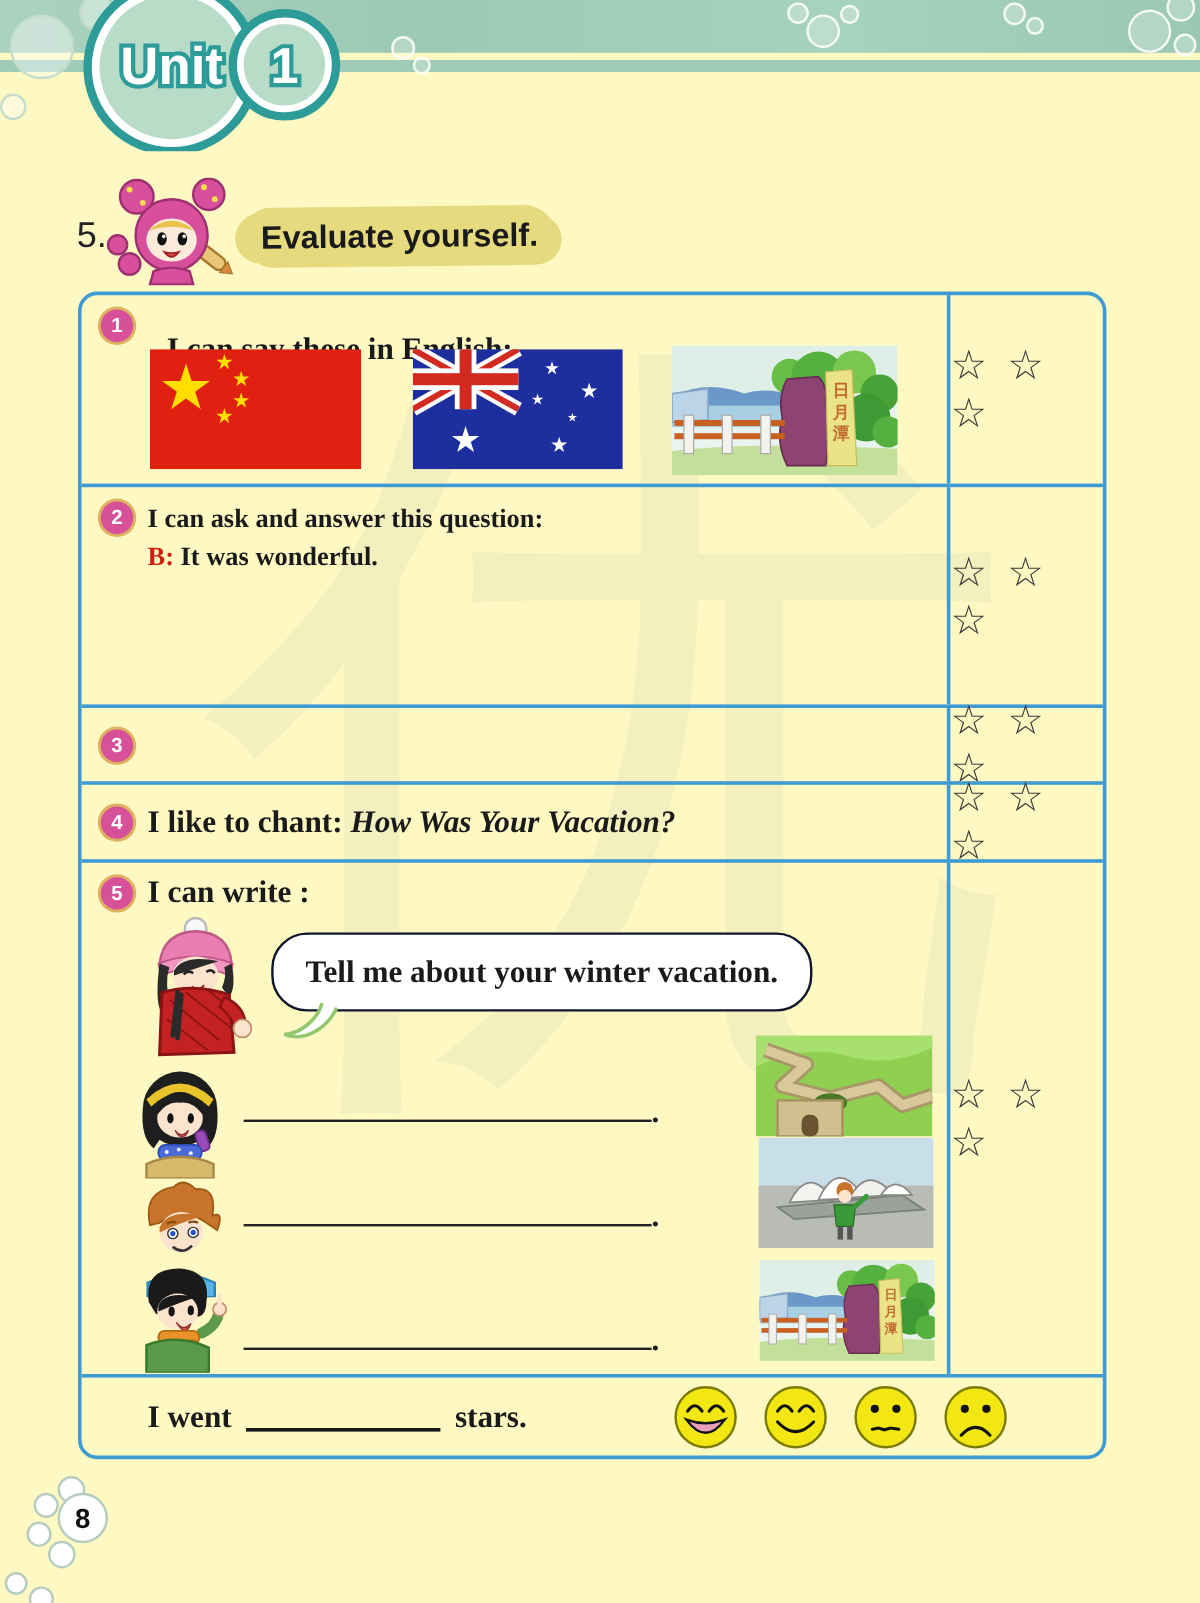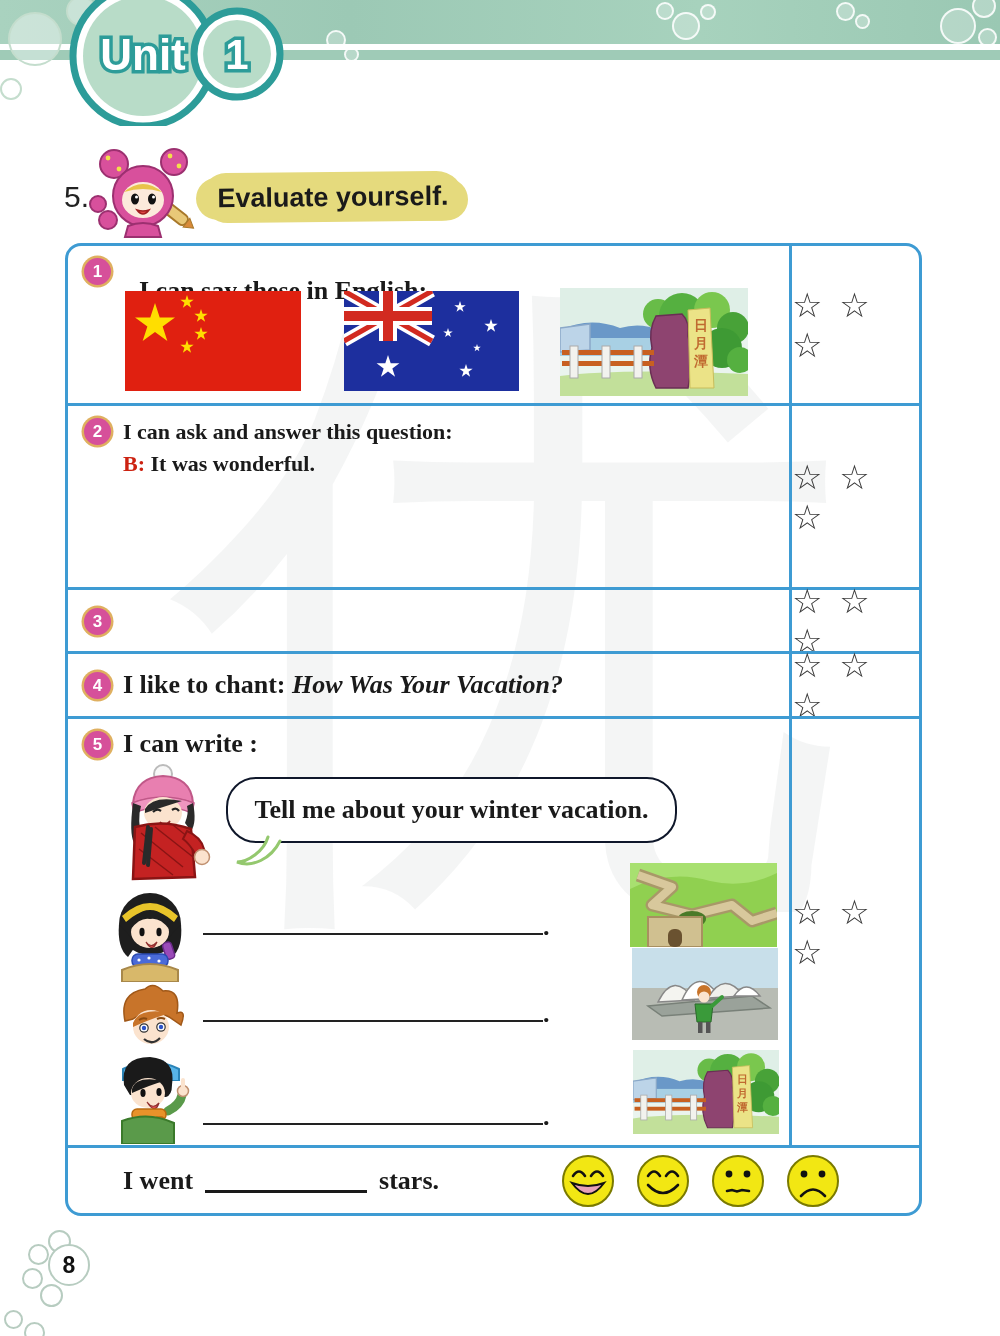--- a/index.html
+++ b/index.html
@@ -1,16 +1,16 @@
 <!DOCTYPE html>
 <html><head>
 <meta charset="utf-8">
 <style>
   html,body{margin:0;padding:0;background:#e8e8e8;}
-  .page{position:relative;width:1000px;height:1336px;background:#ffffff;overflow:hidden;
+  .page{position:relative;width:1000px;height:1336px;background:#fef9c3;overflow:hidden;
         font-family:"Liberation Serif", serif;color:#1a1a1a;}
   .abs{position:absolute;}
 
   
   .band1{left:0;top:0;width:1000px;height:44px;
          background:linear-gradient(90deg,#a9d2bf,#9cc9b5 35%,#a7d2bd 70%,#9ac8b3);}
   .band2{left:0;top:50px;width:1000px;height:10px;background:#9fcbb7;}
   .bubble{border-radius:50%;}
   .bubble.white{border:2px solid rgba(255,255,255,.85);background:rgba(255,255,255,.25);}
   .bubble.green{border:2px solid #c4ddcd;background:rgba(255,255,255,.4);}

